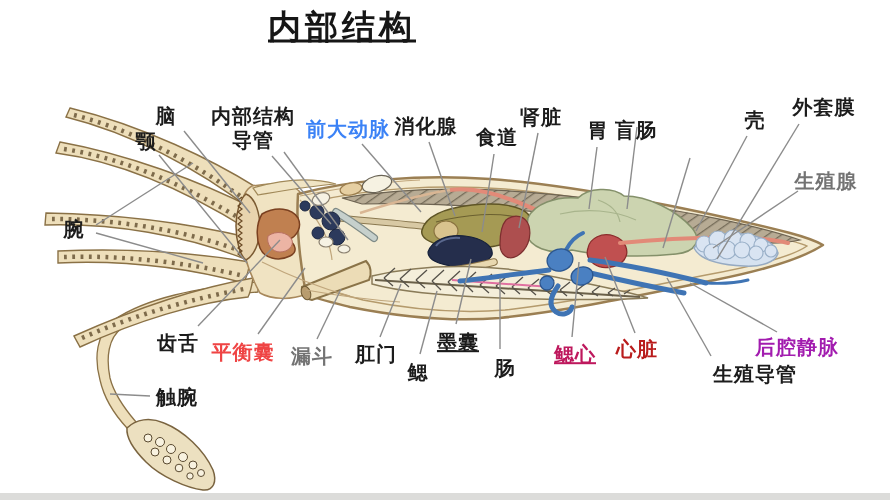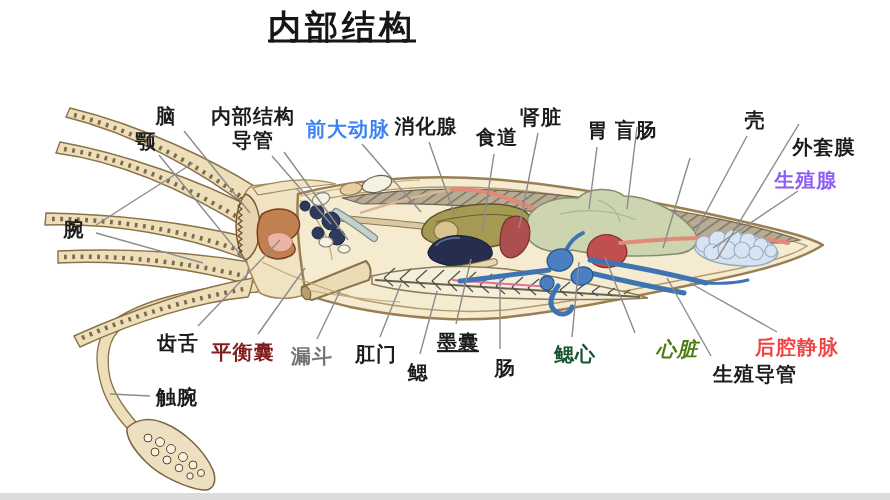--- a/index.html
+++ b/index.html
@@ -236,32 +236,32 @@
       <div class="label" style="left: 146px; top: 142px; color: rgb(28, 28, 28);">颚</div>
       <div class="label" style="left: 253px; top: 129px; color: rgb(28, 28, 28);">内部结构
 导管</div>
       <div class="label" style="left: 348px; top: 130px; color: #3b82f6;">前大动脉</div>
       <div class="label" style="left: 426px; top: 127px; color: rgb(28, 28, 28);">消化腺</div>
       <div class="label" style="left: 497px; top: 138px; color: rgb(28, 28, 28);">食道</div>
       <div class="label" style="left: 541px; top: 118px; color: rgb(28, 28, 28);">肾脏</div>
       <div class="label" style="left: 598px; top: 131px; color: rgb(28, 28, 28);">胃</div>
       <div class="label" style="left: 636px; top: 113px; color: rgb(28, 28, 28); margin-top: 18px;">盲肠</div>
       <div class="label" style="left: 755px; top: 121px; color: rgb(28, 28, 28);">壳</div>
-      <div class="label" style="left: 824px; top: 108px; color: rgb(28, 28, 28); margin-top: 40px;">外套膜</div>
-      <div class="label" style="left: 806px; top: 182px; color: #8b5cf6; font-family: Liberation Mono, monospace;">生殖腺</div>
+      <div class="label" style="left: 824px; top: 108px; color: rgb(28, 28, 28);">外套膜</div>
+      <div class="label" style="left: 826px; top: 182px; color: #737373;">生殖腺</div>
       <div class="label" style="left: 74px; top: 230px; color: rgb(28, 28, 28);">腕</div>
       <div class="label" style="left: 178px; top: 344px; color: rgb(28, 28, 28); text-align: right;">齿舌</div>
-      <div class="label" style="left: 243px; top: 353px; color: #7f1d1d;">平衡囊</div>
+      <div class="label" style="left: 243px; top: 353px; color: #ef4444;">平衡囊</div>
       <div class="label" style="left: 312px; top: 357px; color: #737373;">漏斗</div>
       <div class="label" style="left: 376px; top: 355px; color: rgb(28, 28, 28);">肛门</div>
       <div class="label" style="left: 418px; top: 373px; color: rgb(28, 28, 28);">鳃</div>
       <div class="label" style="left: 458px; top: 343px; color: rgb(28, 28, 28); text-decoration: underline;">墨囊</div>
       <div class="label" style="left: 505px; top: 369px; color: rgb(28, 28, 28);">肠</div>
-      <div class="label" style="left: 575px; top: 355px; color: #14532d;">鳃心</div>
-      <div class="label" style="left: 677px; top: 350px; color: #4d7c0f; font-style: italic;">心脏</div>
+      <div class="label" style="left: 575px; top: 355px; color: #be185d; text-decoration: underline;">鳃心</div>
+      <div class="label" style="left: 637px; top: 350px; color: #b91c1c;">心脏</div>
       <div class="label" style="left: 727px; top: 375px; color: rgb(28, 28, 28); margin-left: 28px;">生殖导管</div>
-      <div class="label" style="left: 797px; top: 348px; color: #ef4444;">后腔静脉</div>
+      <div class="label" style="left: 797px; top: 348px; color: #a21caf;">后腔静脉</div>
       <div class="label" style="left: 177px; top: 398px; color: rgb(28, 28, 28); font-family: Liberation Serif, serif;">触腕</div>
     </div>
 
   <div class="bottom-strip" style="background: rgb(220, 220, 218);"></div>
 
 </div>
 
 </body></html>

